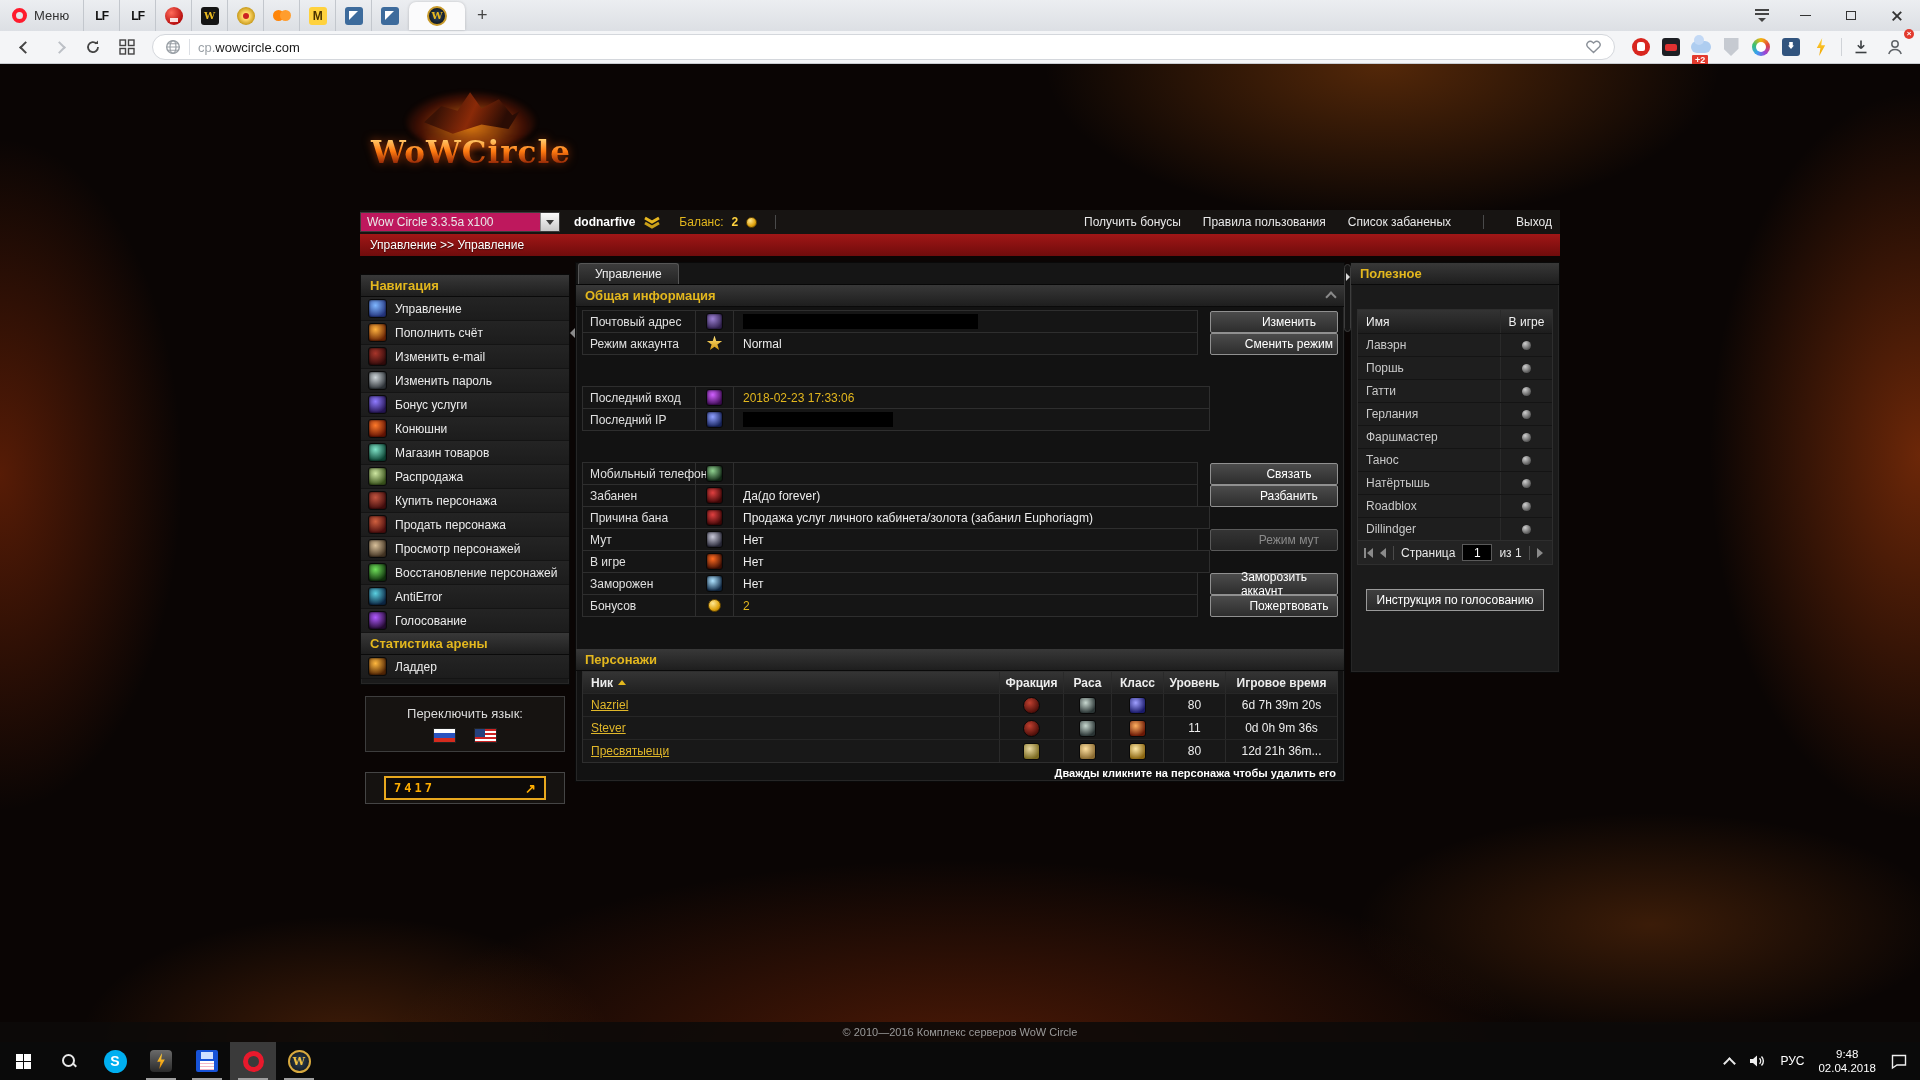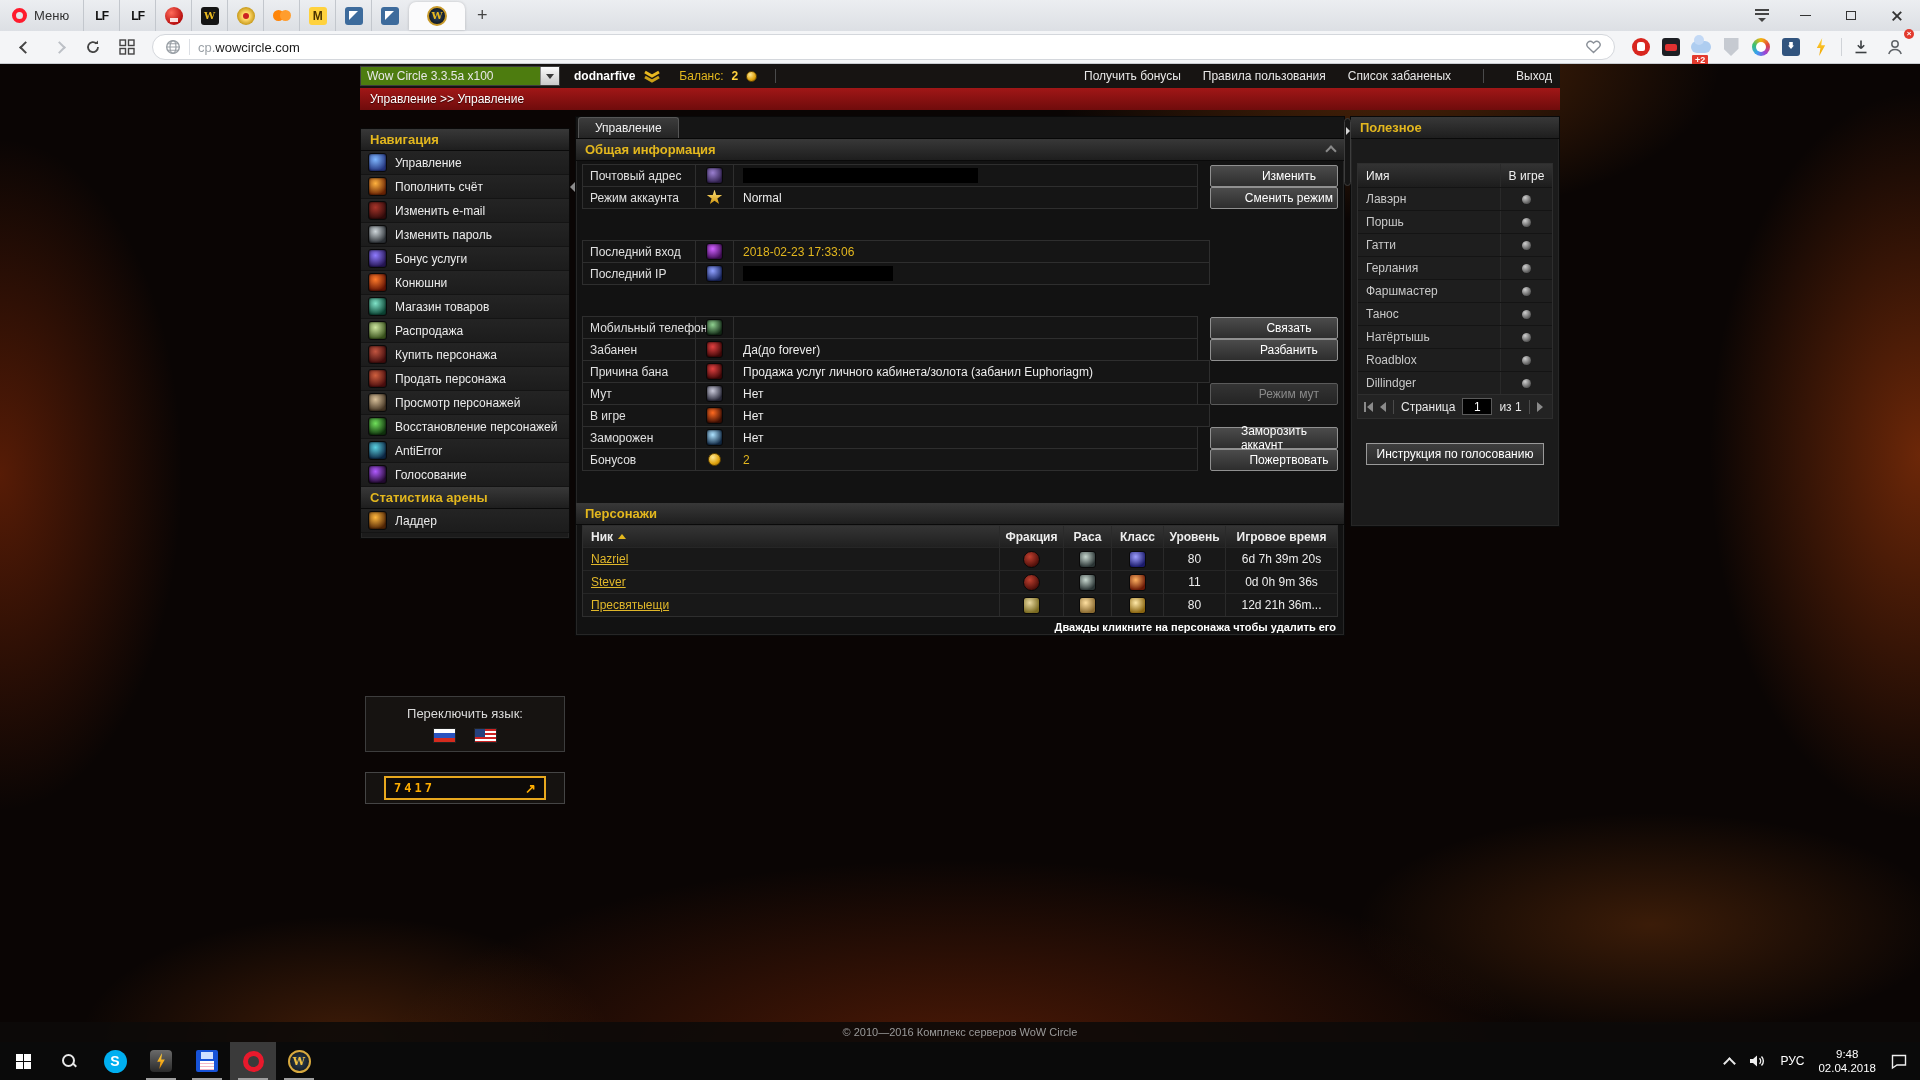--- a/index.html
+++ b/index.html
@@ -102,21 +102,21 @@
   .logo .dragon{position:absolute;left:58px;top:0;width:96px;height:46px;
       background:linear-gradient(115deg,#3a1205 20%,#8a2a08 50%,#2a0c04 80%);
       clip-path:polygon(0 70%,18% 35%,35% 45%,48% 5%,60% 40%,78% 20%,92% 55%,100% 45%,88% 85%,60% 75%,30% 95%);}
   .logo .word{position:absolute;left:0;top:44px;width:210px;text-align:center;
       font-family:"DejaVu Serif",serif;font-weight:bold;font-size:31px;letter-spacing:1px;
       background:linear-gradient(#ffd87a 10%,#ff7a10 48%,#7a1405 90%);
       -webkit-background-clip:text;background-clip:text;color:transparent;
       filter:drop-shadow(0 0 5px rgba(255,90,10,.55));}
 
   .topbar{height:24px;background:#171412;display:flex;align-items:center;padding:0 8px 0 0;}
-  .srv-select{width:200px;height:20px;background:#4d7c0f;border:1px solid #3c3c3c;display:flex;align-items:center;cursor:pointer;}
+  .srv-select{width:200px;height:20px;background:#be185d;border:1px solid #3c3c3c;display:flex;align-items:center;cursor:pointer;}
   .srv-select .txt{flex:1;color:#e8e8e8;font-size:12px;padding-left:6px;white-space:nowrap;overflow:hidden;}
   .srv-select .dd{width:19px;height:18px;background:linear-gradient(#fbfbfb,#c9c9c9);border-left:1px solid #8a8a8a;
       display:flex;align-items:center;justify-content:center;}
   .srv-select .dd i{width:0;height:0;border-left:4px solid transparent;border-right:4px solid transparent;border-top:5px solid #3a3a3a;}
   .user-zone{display:flex;align-items:center;gap:8px;margin-left:14px;}
   .uname{color:#fff;font-size:12px;font-weight:bold;}
   .rank svg{display:block;}
   .bal-label{color:#e3b71e;font-size:12px;margin-left:10px;}
   .bal-val{color:#ffd23e;font-size:12px;font-weight:bold;}
   .coin{width:11px;height:11px;border-radius:50%;background:radial-gradient(circle at 35% 30%,#ffe892,#e0a410 60%,#8a5f00);
@@ -386,20 +386,27 @@
         <circle cx="9" cy="6" r="3.2" fill="none" stroke="#5f6368" stroke-width="1.5"></circle>
         <path d="M2.8 16a6.5 6.5 0 0 1 12.4 0" fill="none" stroke="#5f6368" stroke-width="1.5"></path>
       </svg>
       <span class="prof-badge">×</span>
     </div>
   </div>
 
   <div class="viewport">
     <div class="content">
 
+      <div class="site-header">
+        <div class="logo">
+          <span class="glow"></span>
+          <span class="dragon"></span>
+          <span class="word">WoWCircle</span>
+        </div>
+      </div>
 
       <div class="topbar">
         <div class="srv-select">
           <span class="txt">Wow Circle 3.3.5a x100</span>
           <span class="dd">
               <i></i>
             </span>
         </div>
         <div class="user-zone">
           <span class="uname">dodnarfive</span>

